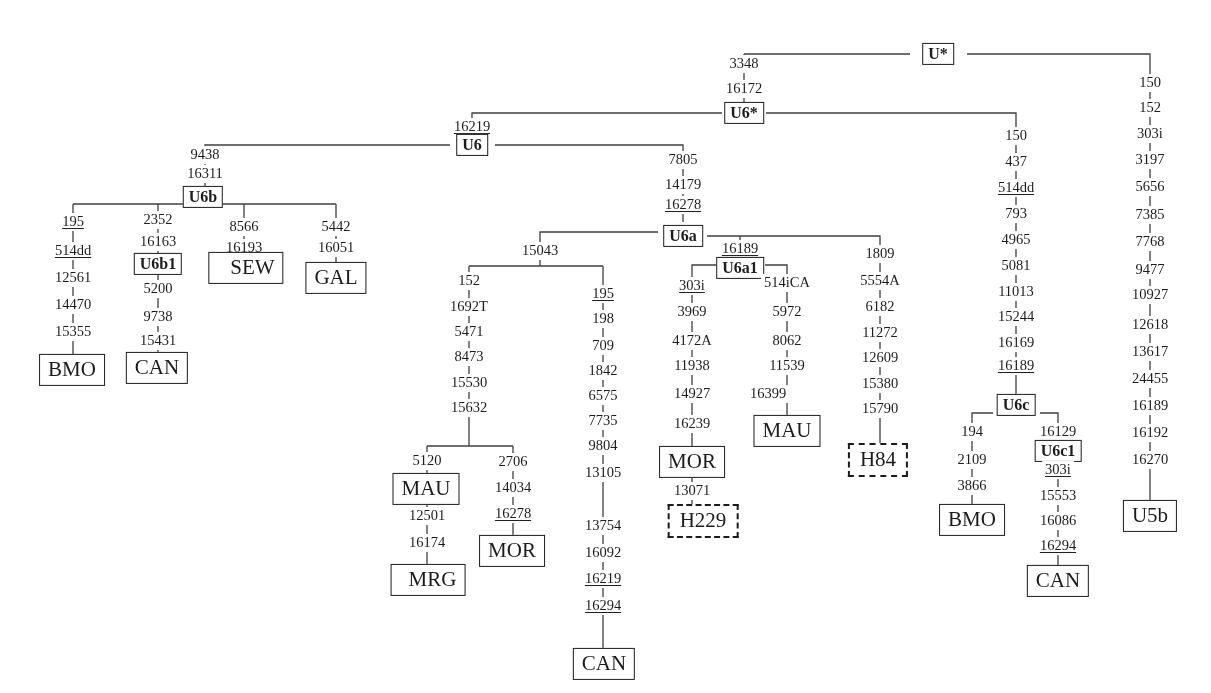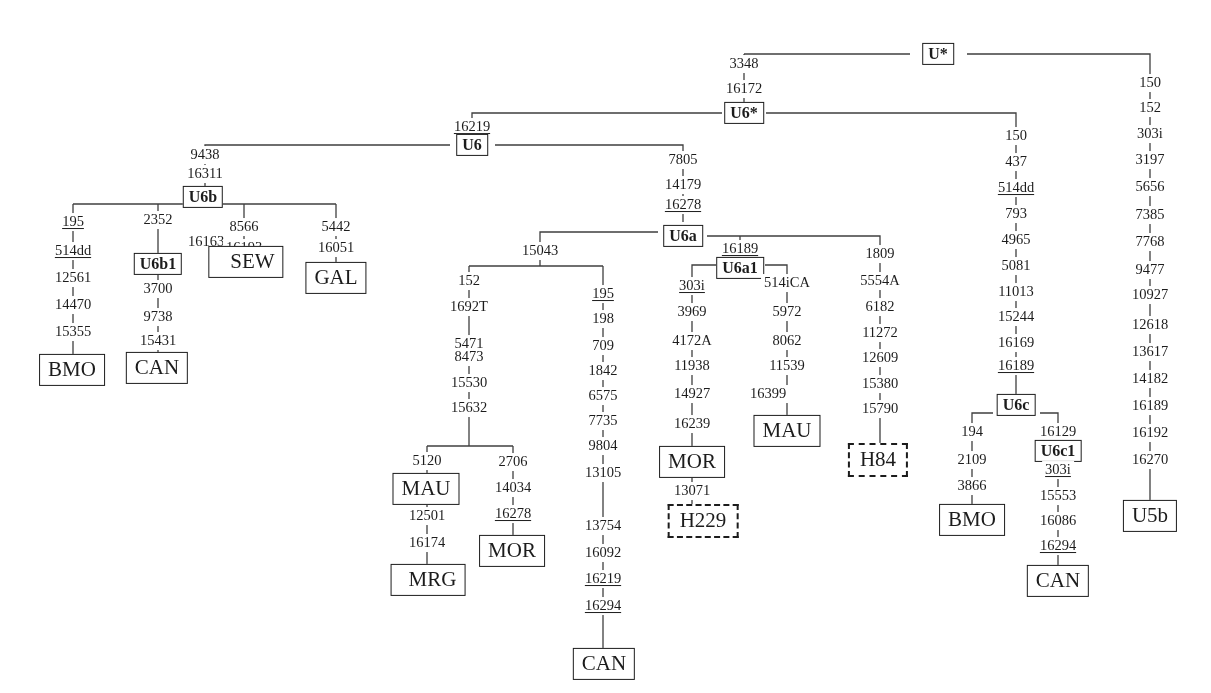--- a/index.html
+++ b/index.html
@@ -83,40 +83,40 @@
     <div class="node mutation" style="left: 205px; top: 155px;">9438</div>
     <div class="node mutation" style="left: 205px; top: 174px;">16311</div>
     <div class="node clade" style="left: 203px; top: 197px;">U6b</div>
     <div class="node mutation u" style="left: 73px; top: 222px;">195</div>
     <div class="node mutation u" style="left: 73px; top: 251px;">514dd</div>
     <div class="node mutation" style="left: 73px; top: 278px;">12561</div>
     <div class="node mutation" style="left: 73px; top: 305px;">14470</div>
     <div class="node mutation" style="left: 73px; top: 332px;">15355</div>
     <div class="node terminal" style="left: 72px; top: 370px;">BMO</div>
     <div class="node mutation" style="left: 158px; top: 220px;">2352</div>
-    <div class="node mutation" style="left: 158px; top: 242px; margin-left: 48px;">16163</div>
+    <div class="node mutation" style="left: 158px; top: 242px;">16163</div>
     <div class="node clade" style="left: 158px; top: 264px;">U6b1</div>
-    <div class="node mutation" style="left: 158px; top: 289px;">3700</div>
+    <div class="node mutation" style="left: 158px; top: 289px;">5200</div>
     <div class="node mutation" style="left: 158px; top: 317px;">9738</div>
     <div class="node mutation" style="left: 158px; top: 341px;">15431</div>
     <div class="node terminal" style="left: 157px; top: 368px;">CAN</div>
     <div class="node mutation" style="left: 244px; top: 227px;">8566</div>
     <div class="node mutation" style="left: 244px; top: 248px;">16193</div>
-    <div class="node terminal" style="left: 246px; top: 262px; padding-left: 21px;">SEW</div>
+    <div class="node terminal" style="left: 246px; top: 268px; padding-left: 21px;">SEW</div>
     <div class="node mutation" style="left: 336px; top: 227px;">5442</div>
     <div class="node mutation" style="left: 336px; top: 248px;">16051</div>
     <div class="node terminal" style="left: 336px; top: 278px;">GAL</div>
     <div class="node mutation" style="left: 683px; top: 160px;">7805</div>
     <div class="node mutation" style="left: 683px; top: 185px;">14179</div>
     <div class="node mutation u" style="left: 683px; top: 205px;">16278</div>
     <div class="node clade" style="left: 683px; top: 236px;">U6a</div>
     <div class="node mutation" style="left: 540px; top: 251px;">15043</div>
     <div class="node mutation" style="left: 469px; top: 281px;">152</div>
     <div class="node mutation" style="left: 469px; top: 307px;">1692T</div>
-    <div class="node mutation" style="left: 469px; top: 344px;">5471</div>
+    <div class="node mutation" style="left: 469px; top: 332px;">5471</div>
     <div class="node mutation" style="left: 469px; top: 357px;">8473</div>
     <div class="node mutation" style="left: 469px; top: 383px;">15530</div>
     <div class="node mutation" style="left: 469px; top: 408px;">15632</div>
     <div class="node mutation" style="left: 427px; top: 461px;">5120</div>
     <div class="node terminal" style="left: 426px; top: 489px;">MAU</div>
     <div class="node mutation" style="left: 427px; top: 516px;">12501</div>
     <div class="node mutation" style="left: 427px; top: 543px;">16174</div>
     <div class="node terminal" style="left: 428px; top: 580px; padding-left: 17px;">MRG</div>
     <div class="node mutation" style="left: 513px; top: 462px;">2706</div>
     <div class="node mutation" style="left: 513px; top: 488px;">14034</div>
@@ -187,18 +187,18 @@
     <div class="node mutation" style="left: 1150px; top: 108px;">152</div>
     <div class="node mutation" style="left: 1150px; top: 134px;">303i</div>
     <div class="node mutation" style="left: 1150px; top: 160px;">3197</div>
     <div class="node mutation" style="left: 1150px; top: 187px;">5656</div>
     <div class="node mutation" style="left: 1150px; top: 215px;">7385</div>
     <div class="node mutation" style="left: 1150px; top: 242px;">7768</div>
     <div class="node mutation" style="left: 1150px; top: 270px;">9477</div>
     <div class="node mutation" style="left: 1150px; top: 295px;">10927</div>
     <div class="node mutation" style="left: 1150px; top: 325px;">12618</div>
     <div class="node mutation" style="left: 1150px; top: 352px;">13617</div>
-    <div class="node mutation" style="left: 1150px; top: 379px;">14182</div>
+    <div class="node mutation" style="left: 1150px; top: 379px;">24455</div>
     <div class="node mutation" style="left: 1150px; top: 406px;">16189</div>
     <div class="node mutation" style="left: 1150px; top: 433px;">16192</div>
     <div class="node mutation" style="left: 1150px; top: 460px;">16270</div>
     <div class="node terminal" style="left: 1150px; top: 516px;">U5b</div>
   </div>
 
 </body></html>

